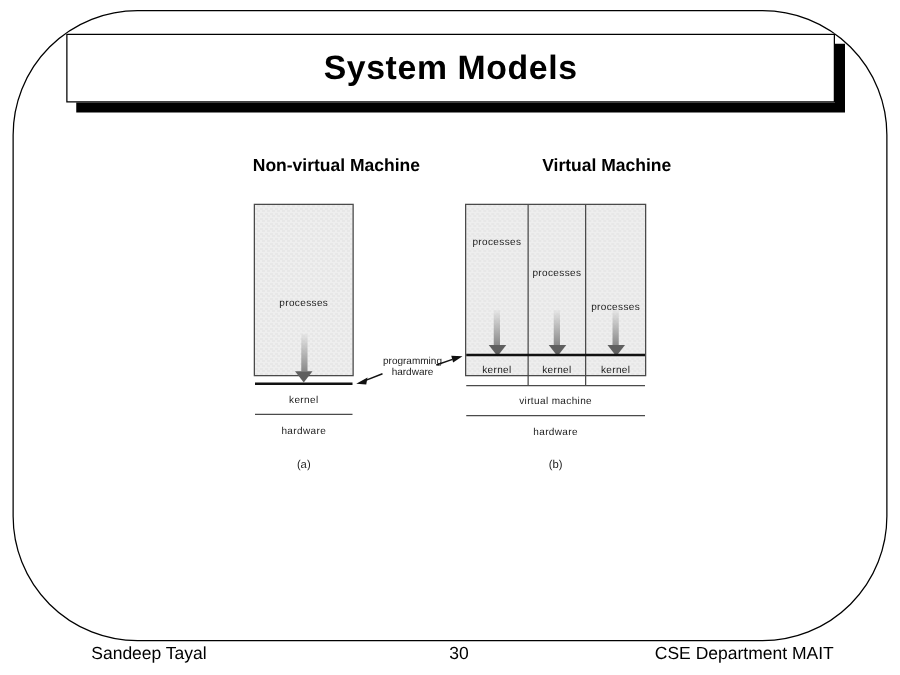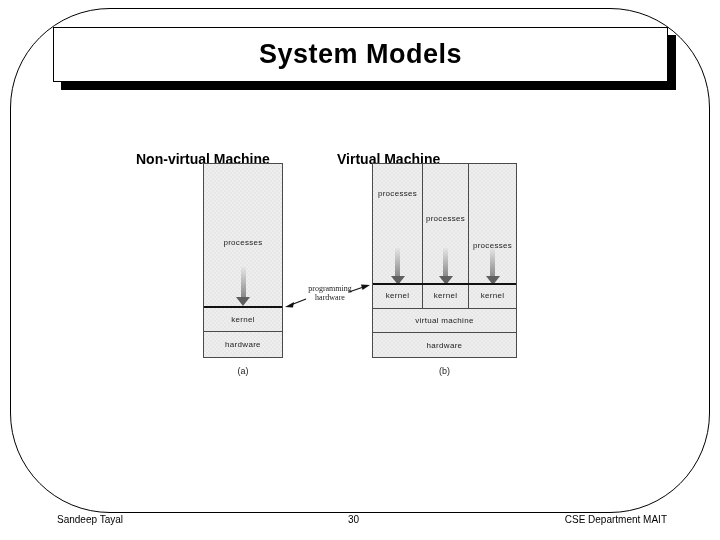--- a/index.html
+++ b/index.html
@@ -12,28 +12,28 @@
   }
 
   .title-box {
     position: absolute; left: 53px; top: 27px; width: 615px; height: 55px;
     background: #fff; border: 1px solid #000; box-shadow: 8px 8px 0 #000;
     display: flex; align-items: center; justify-content: center;
   }
   .title-box h1 { font-size: 27px; font-weight: bold; letter-spacing: 0.5px; }
 
   .col-heading {
-    position: absolute; top: 124px; width: 200px; text-align: left;
-    font-size: 14px; font-weight: bold; margin-top: 27px;
+    position: absolute; top: 124px; width: 200px; text-align: right;
+    font-size: 14px; font-weight: bold;
   }
   #heading-left  { left: 136px; }
   #heading-right { left: 337px; }
 
   .diagram-box {
-    position: absolute; top: 163px; height: 195px;
+    position: absolute; top: 163px; height: 138px;
     border: 1px solid var(--box-border, #4a4a4a);
     background: var(--box-fill, #e9e9e9);
     background-image: repeating-conic-gradient(#e7e7e7 0% 25%, #eeeeee 0% 50%);
     background-size: 4px 4px;
   }
   #box-nonvirtual { left: 203px; width: 80px; }
   #box-virtual    { left: 372px; width: 145px; }
 
   .tiny-label { font-size: 8px; color: #1c1c1c; letter-spacing: 0.3px; }
 
@@ -83,25 +83,25 @@
     border-top: 1px solid var(--box-border, #4a4a4a);
     display: flex; align-items: center; justify-content: center;
   }
 
   .caption { position: absolute; top: 366px; text-align: center; font-size: 9px; color: #222; }
   #caption-a { left: 203px; width: 80px; }
   #caption-b { left: 372px; width: 145px; }
 
   .iface-label {
     position: absolute; left: 292px; top: 284px; width: 76px;
-    text-align: center; font-size: 8px; line-height: 9px; color: #1c1c1c; font-family: Liberation Serif, serif;
+    text-align: center; font-size: 8px; line-height: 9px; color: #1c1c1c;
   }
   .iface-arrows { position: absolute; left: 275px; top: 276px; width: 105px; height: 40px; }
 
-  .footer-text { position: absolute; top: 514px; font-size: 10px; color: #000; }
+  .footer-text { position: absolute; top: 514px; font-size: 14px; color: #000; margin-left: 16px; }
   #footer-author { left: 57px; }
   #footer-page { left: 299px; width: 60px; text-align: right; }
   #footer-dept { right: 53px; text-align: right; }
 </style>
 </head>
 <body>
 
 <div class="slide-border"></div>
 
 <div class="title-box">

